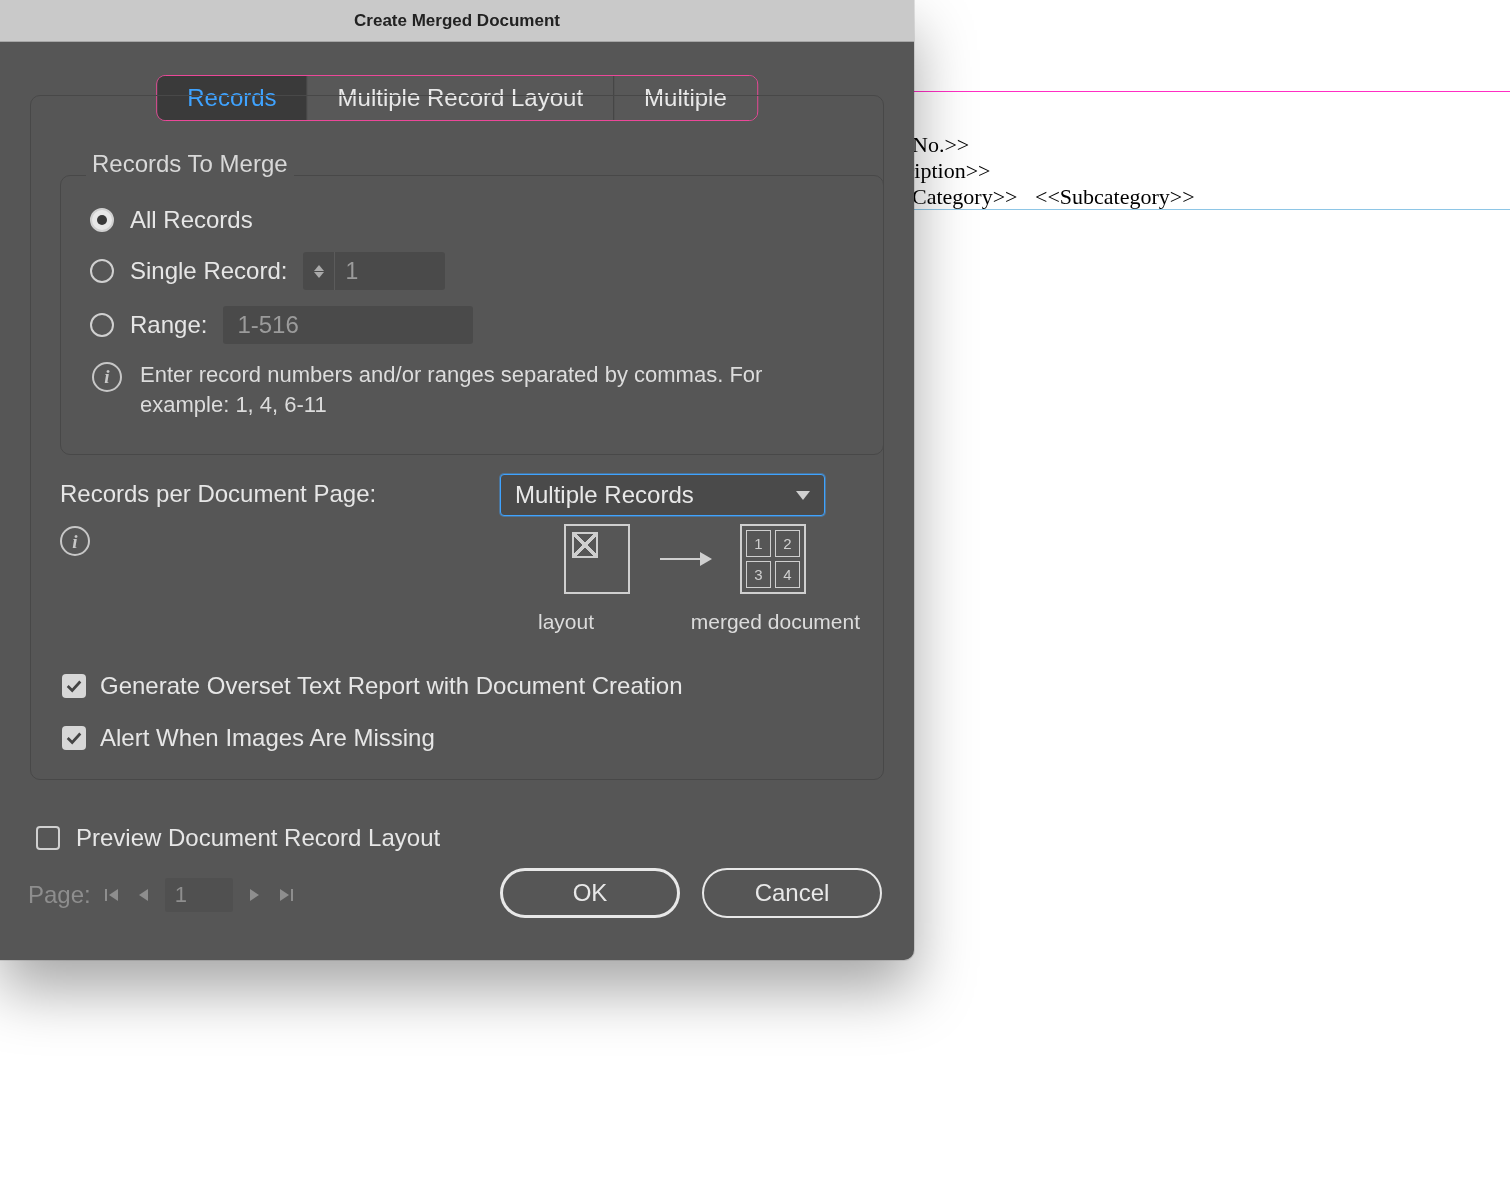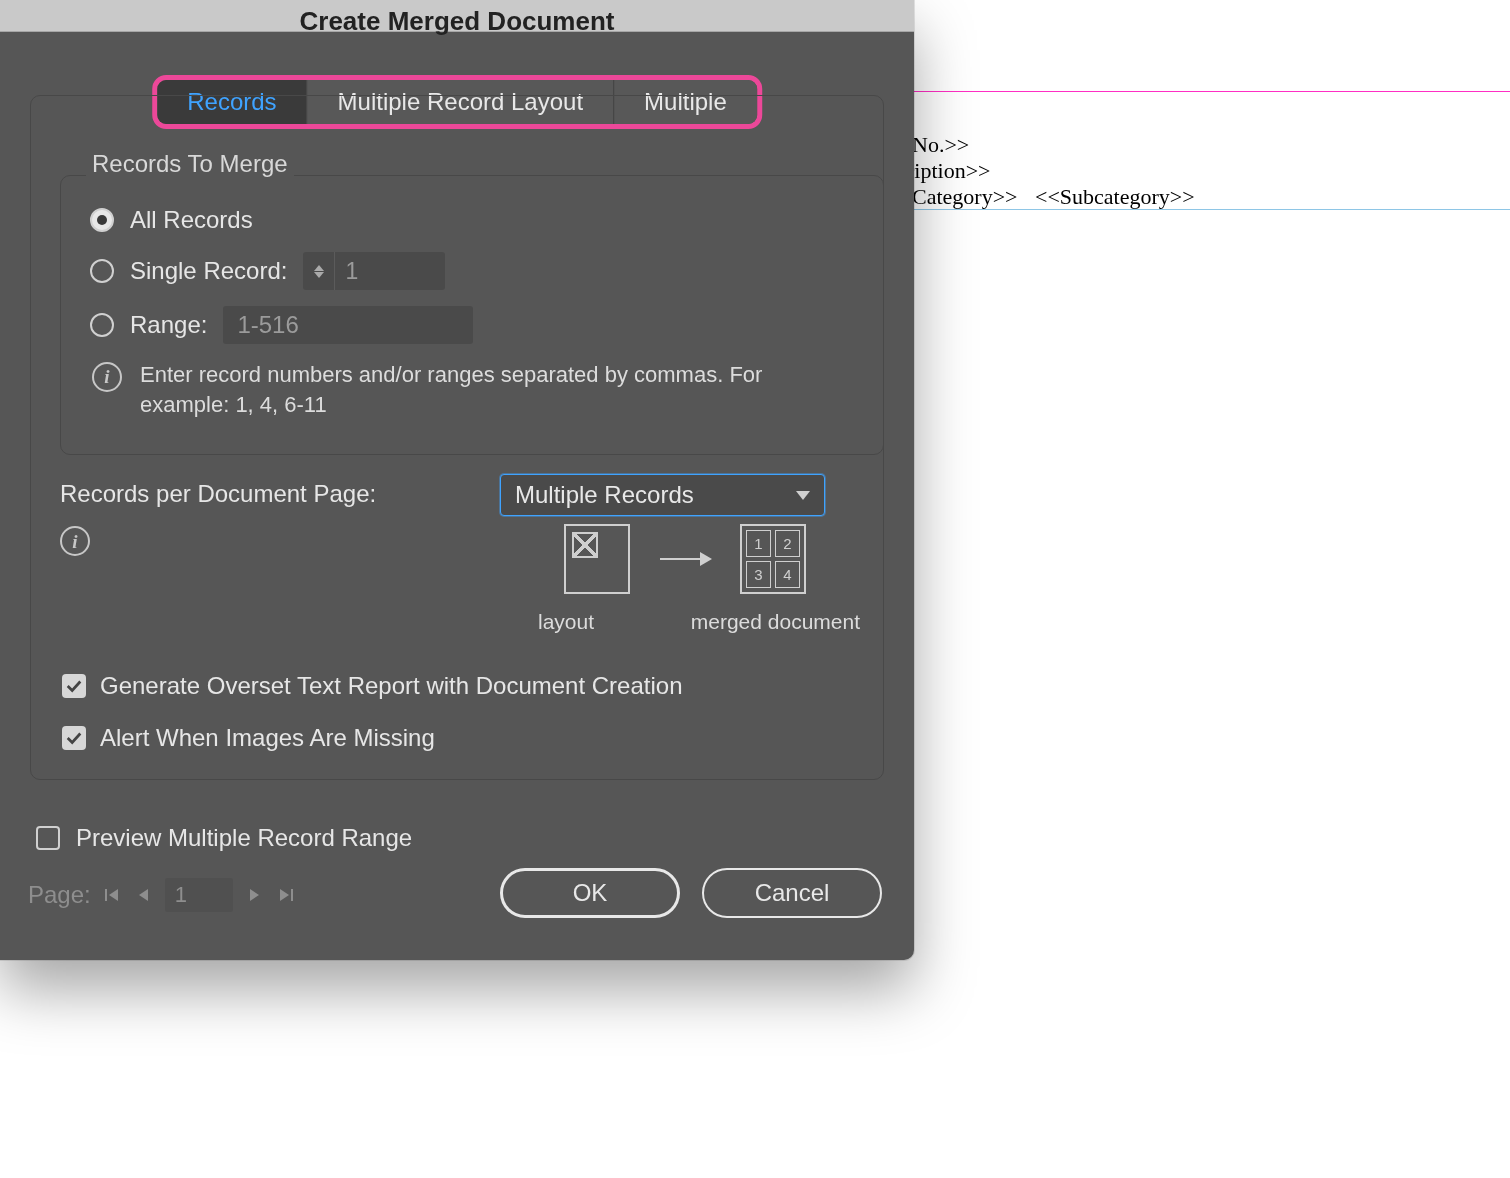--- a/index.html
+++ b/index.html
@@ -25,29 +25,29 @@
   .t4{left:1035px;top:136px;}
 
   
   .dialog{
     position:absolute;left:0;top:0;width:914px;height:960px;
     background:#565656;border-radius:0 0 10px 0;
     box-shadow:0 30px 60px rgba(0,0,0,.35),0 0 0 1px rgba(0,0,0,.1);
     color:#e8e8e8;font-size:22px;
   }
   .titlebar{
-    height:32px;line-height:42px;text-align:center;
-    background:#c9c9c9;color:#222;font-weight:700;font-size:26px;
+    height:42px;line-height:42px;text-align:center;
+    background:#c9c9c9;color:#222;font-weight:700;font-size:17px;
     border-bottom:1px solid #a6a6a6;border-radius:0 0 0 0;
   }
 
   
   .tabs{
     position:absolute;top:75px;left:50%;transform:translateX(-50%);
-    display:flex;border:5px solid #ec4899;border-radius:14px;overflow:hidden;
+    display:flex;border:1px solid #ec4899;border-radius:9px;overflow:hidden;
   }
   .tab{
     padding:8px 30px;font-size:24px;color:#e8e8e8;cursor:pointer;
     background:#585858;white-space:nowrap;
   }
   .tab+.tab{border-left:1px solid #424242;}
   .tab.active{background:#3a3a3a;color:#3fa3ff;}
 
   
   .panel{
@@ -255,21 +255,21 @@
     <span class="chk">
       <svg viewBox="0 0 20 20">
           <polyline points="3 10 8 15 17 5"></polyline>
         </svg>
     </span>
     <span>Alert When Images Are Missing</span>
   </div>
 
   <div class="preview-row">
     <span class="chk empty"></span>
-    <span>Preview Multiple Record Range</span>
+    <span>Preview Document Record Layout</span>
   </div>
 
   <div class="pagenav">
     <span>Page:</span>
     <span class="nav-btn">
       <svg class="navicon" viewBox="0 0 16 16">
           <rect x="1" y="2" width="2" height="12"></rect>
           <polygon points="14,2 14,14 5,8"></polygon>
         </svg>
     </span>

